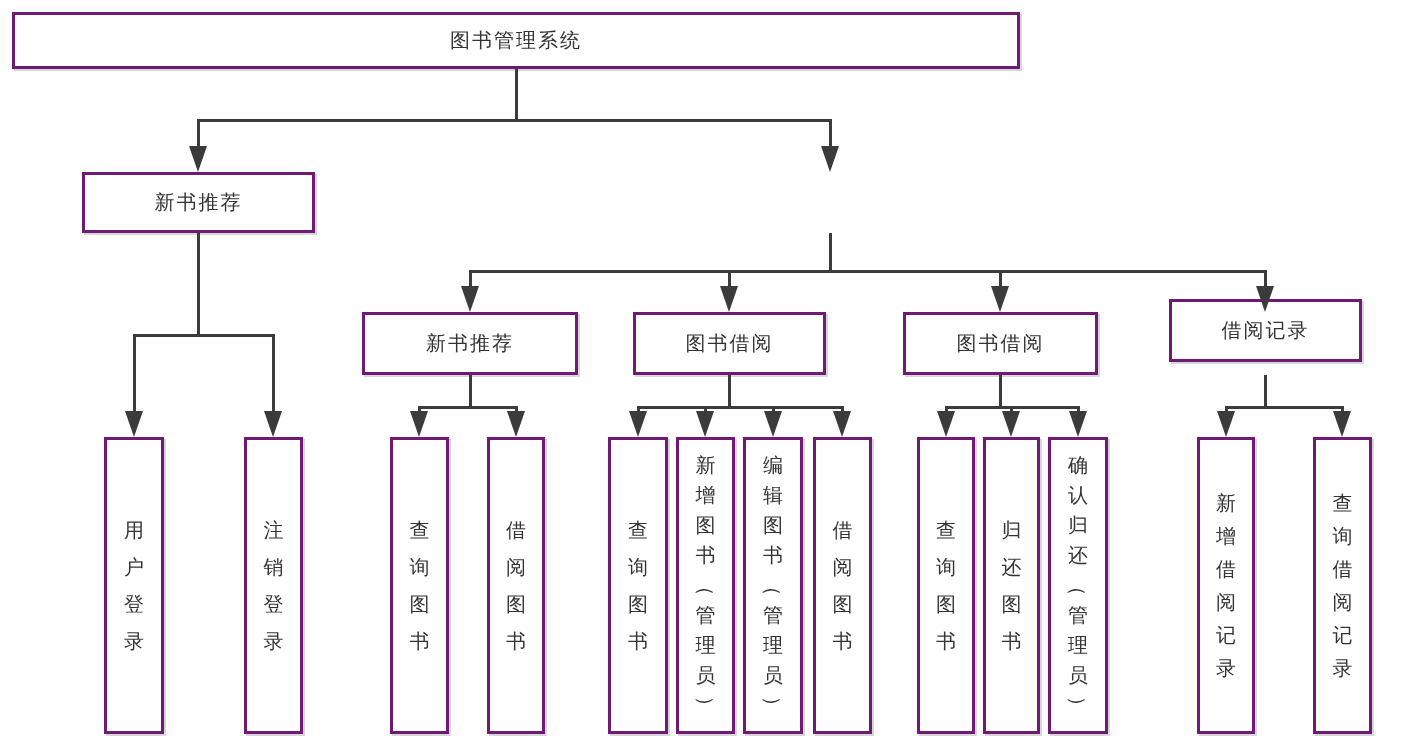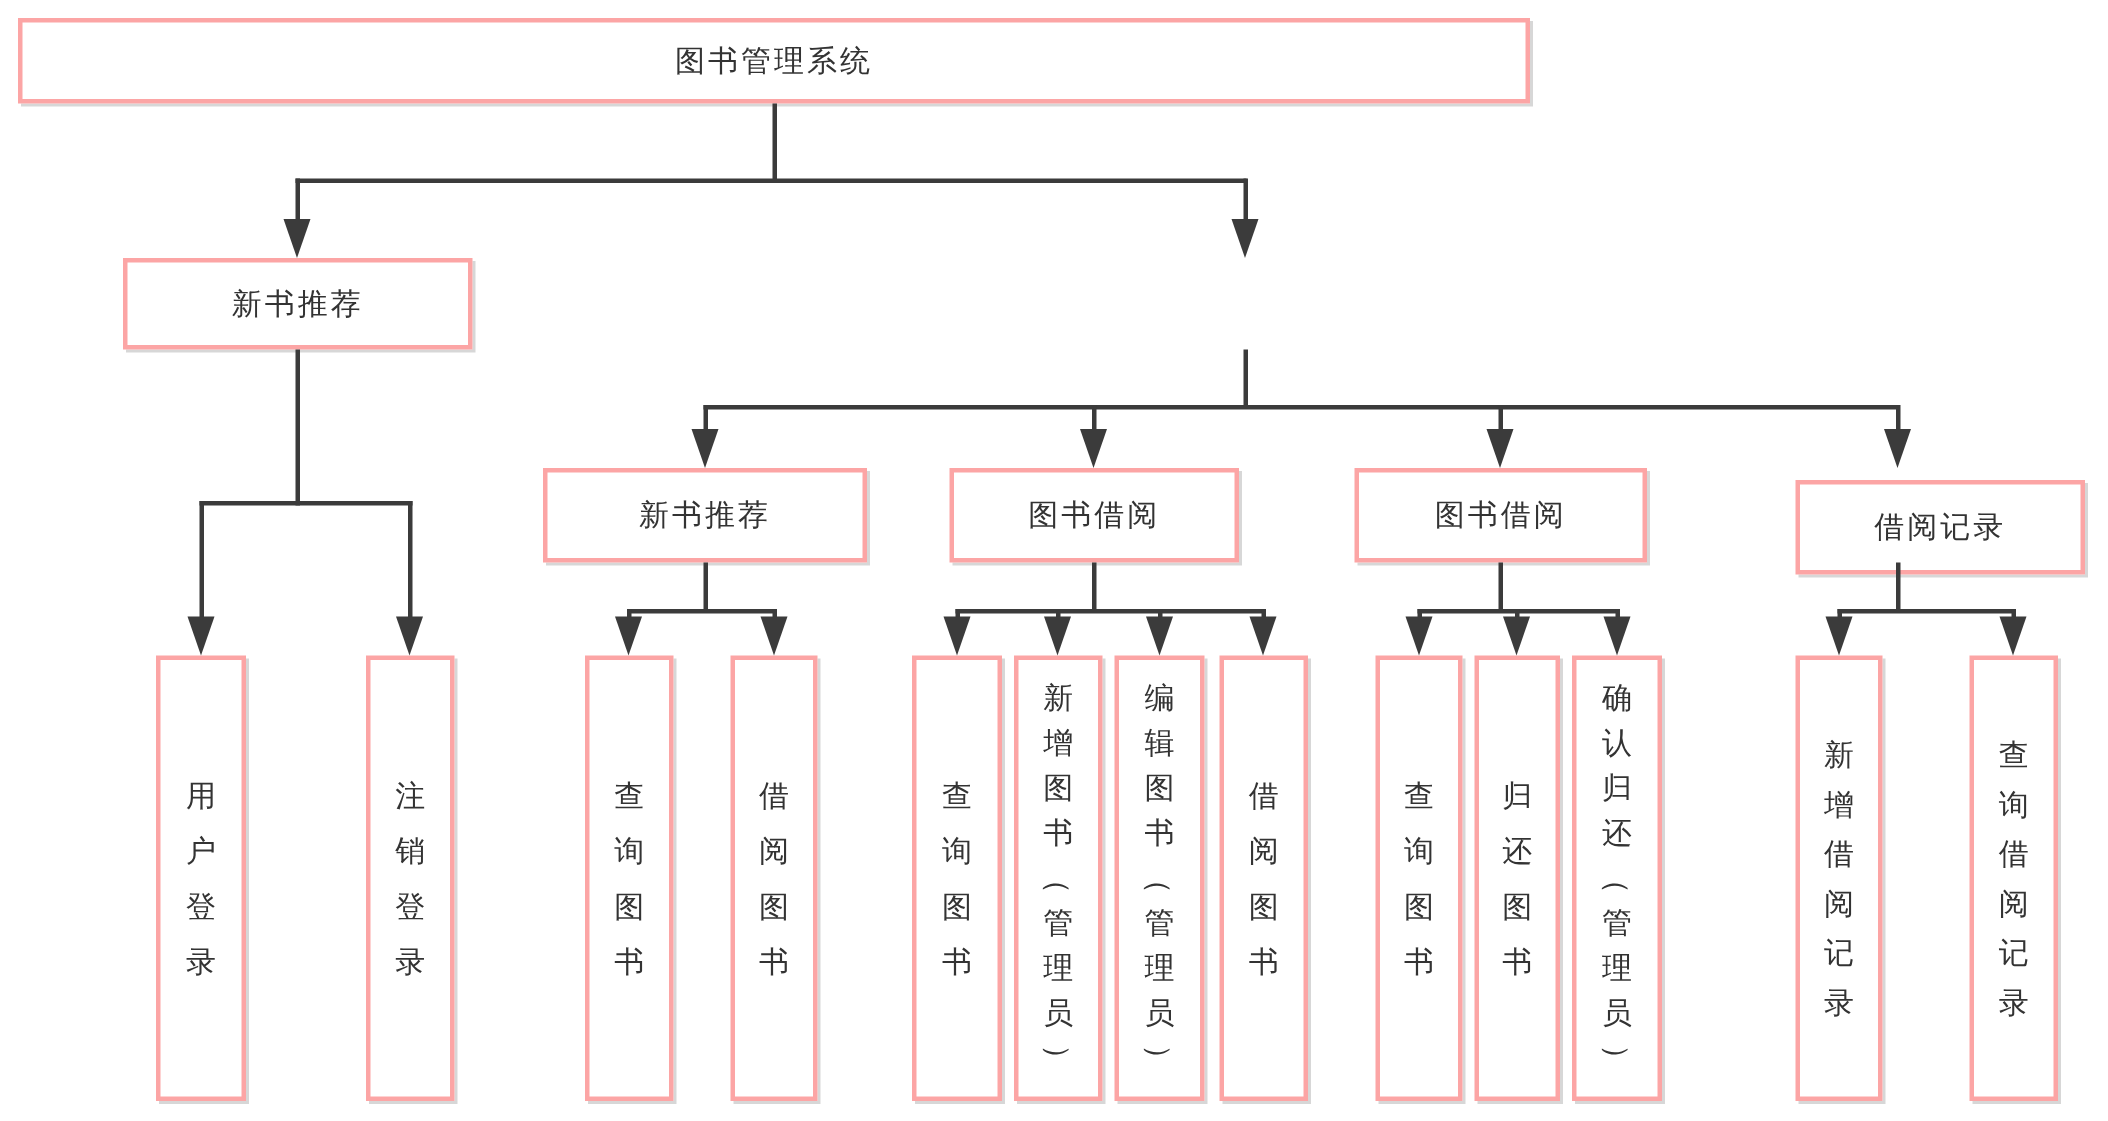--- a/index.html
+++ b/index.html
@@ -6,21 +6,21 @@
   .canvas{
     position:relative;
     width:1405px;height:747px;
     background:#ffffff;
     font-family:"Liberation Sans","DejaVu Sans",sans-serif;
     overflow:hidden;
   }
   .box{
     position:absolute;
     background:#ffffff;
-    border:3px solid #fca5a5;
+    border:3px solid #701a75;
     box-sizing:border-box;
     display:flex;align-items:center;justify-content:center;
     box-shadow:2px 2px 0 rgba(140,140,140,.35);
   }
   .box .lbl{
     font-size:20px;color:#333333;letter-spacing:2px;white-space:nowrap;
   }
   .root-lbl{font-size:21px;}
   .vbox{flex-direction:column;}
   .vlbl{display:flex;flex-direction:column;align-items:center;width:100%;}
@@ -57,21 +57,21 @@
 
   <div class="box" style="left:633px;top:312px;width:193px;height:63px;">
     <span class="lbl">图书借阅</span>
   </div>
   <div class="box" style="left:362px;top:312px;width:216px;height:63px;">
     <span class="lbl">新书推荐</span>
   </div>
   <div class="box" style="left:903px;top:312px;width:195px;height:63px;">
     <span class="lbl">图书借阅</span>
   </div>
-  <div class="box" style="left:1169px;top:320px;width:193px;height:63px;margin-left:28px;">
+  <div class="box" style="left:1169px;top:299px;width:193px;height:63px;">
     <span class="lbl">借阅记录</span>
   </div>
 
   <div class="box vbox" style="left:104px;top:437px;width:60px;height:297px;">
     <span class="vlbl">
         <span class="vchar" style="height: 37px;">用</span>
         <span class="vchar" style="height: 37px;">户</span>
         <span class="vchar" style="height: 37px;">登</span>
         <span class="vchar" style="height: 37px;">录</span>
       </span>

